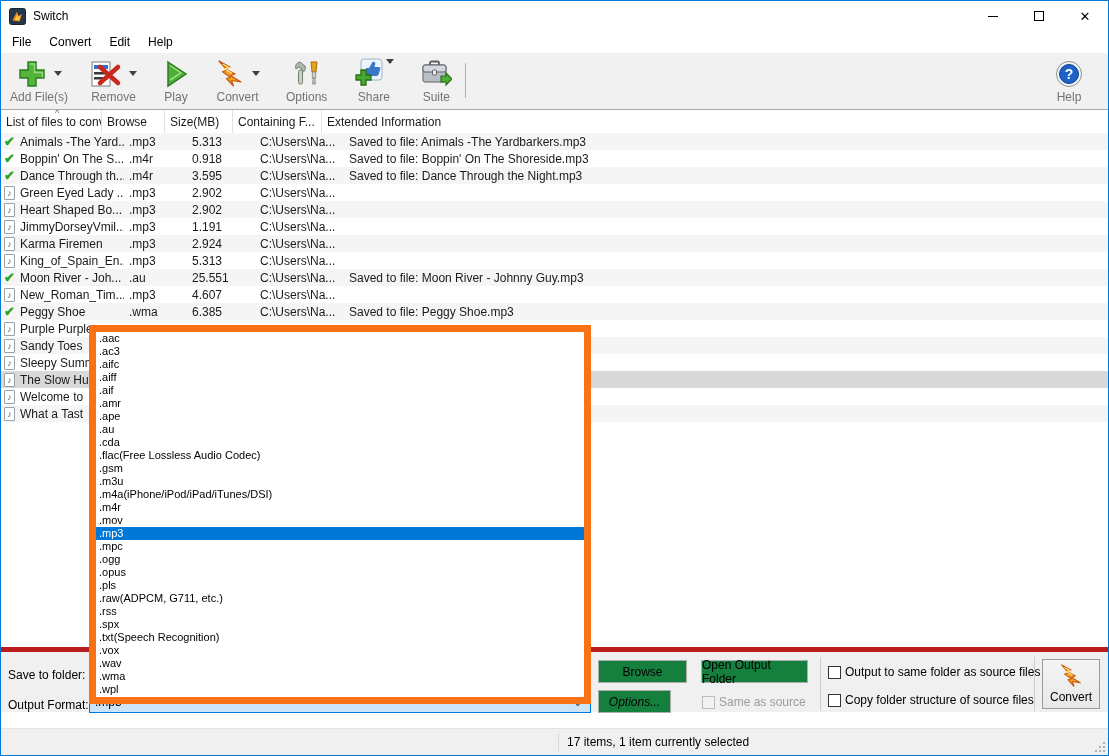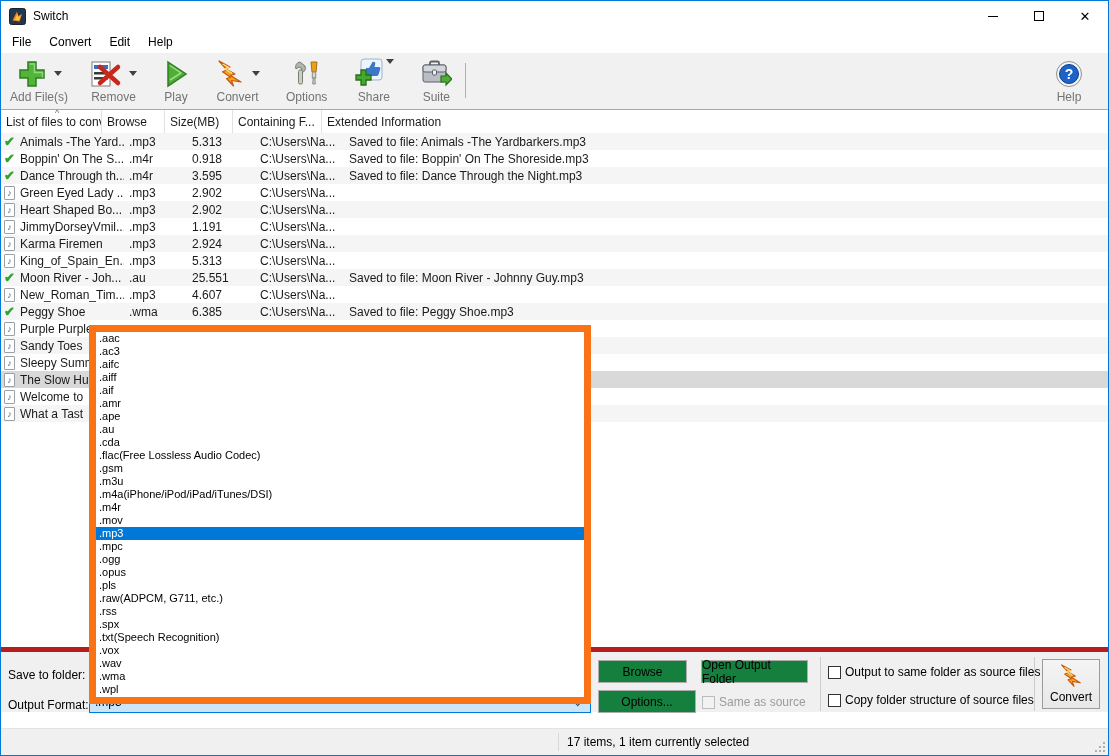--- a/index.html
+++ b/index.html
@@ -67,21 +67,21 @@
   
   .bottom-panel { height:65px; background:#f0f0f0; border-top:5px solid #b91c1c; position:relative; flex:0 0 auto; }
   .bp-label { position:absolute; color:#000; }
   .lbl-save { left:7px; top:16px; }
   .lbl-format { left:7px; top:46px; }
   .combobox { position:absolute; left:88px; top:38px; width:502px; height:23px; background:#cce4f7; border:1px solid #0078d7; display:flex; align-items:center; padding-left:5px; color:#000; }
   .combo-chevron { position:absolute; right:9px; top:7px; width:7px; height:7px; border-right:1px solid #444; border-bottom:1px solid #444; transform:rotate(45deg) scale(1,0.9); }
   .btn { position:absolute; height:23px; background:#15803d; border:1px solid #adadad; display:flex; align-items:center; justify-content:center; color:#000; font-size:12px; }
   .btn-browse { left:597px; top:8px; width:89px; }
   .btn-openfolder { left:700px; top:8px; width:107px; }
-  .btn-options { left:597px; top:38px; width:98px; }
+  .btn-options { left:597px; top:38px; width:73px;font-style:italic; }
   .chk-row { position:absolute; display:flex; align-items:center; }
   .chk-box { width:13px; height:13px; background:#fff; border:1px solid #333; margin-right:4px; flex:0 0 auto; }
   .chk-box.disabled { border-color:#bcbcbc; background:#f2f2f2; }
   .chk-label { white-space:nowrap; color:#000; }
   .chk-label.disabled { color:#9b9b9b; }
   .chk-same { left:701px; top:43px; }
   .chk-out1 { left:827px; top:13px; }
   .chk-out2 { left:827px; top:41px; }
   .bp-sep { position:absolute; top:5px; width:1px; height:54px; background:#cdcdcd; }
   .bp-sep.s1 { left:819px; } .bp-sep.s2 { left:1033px; }

